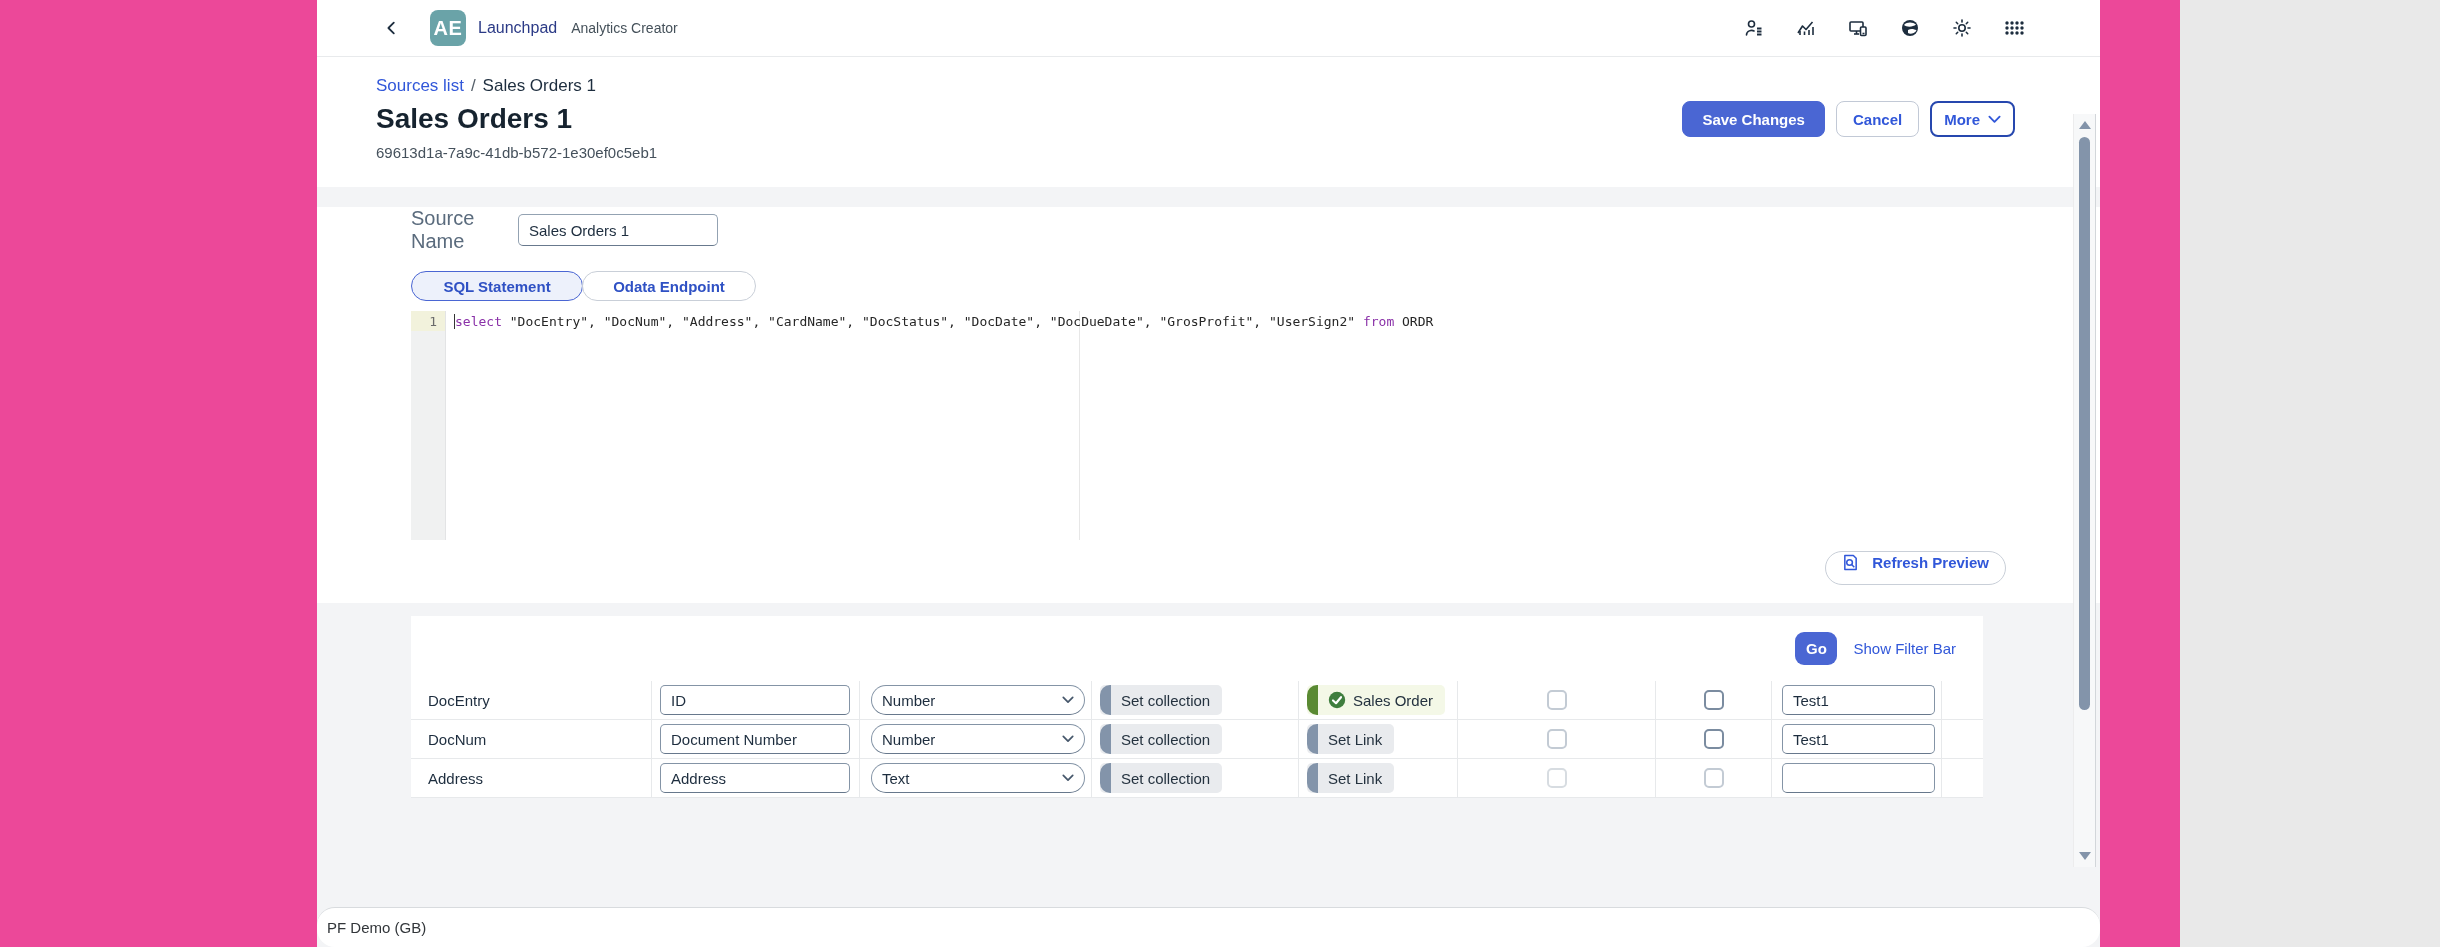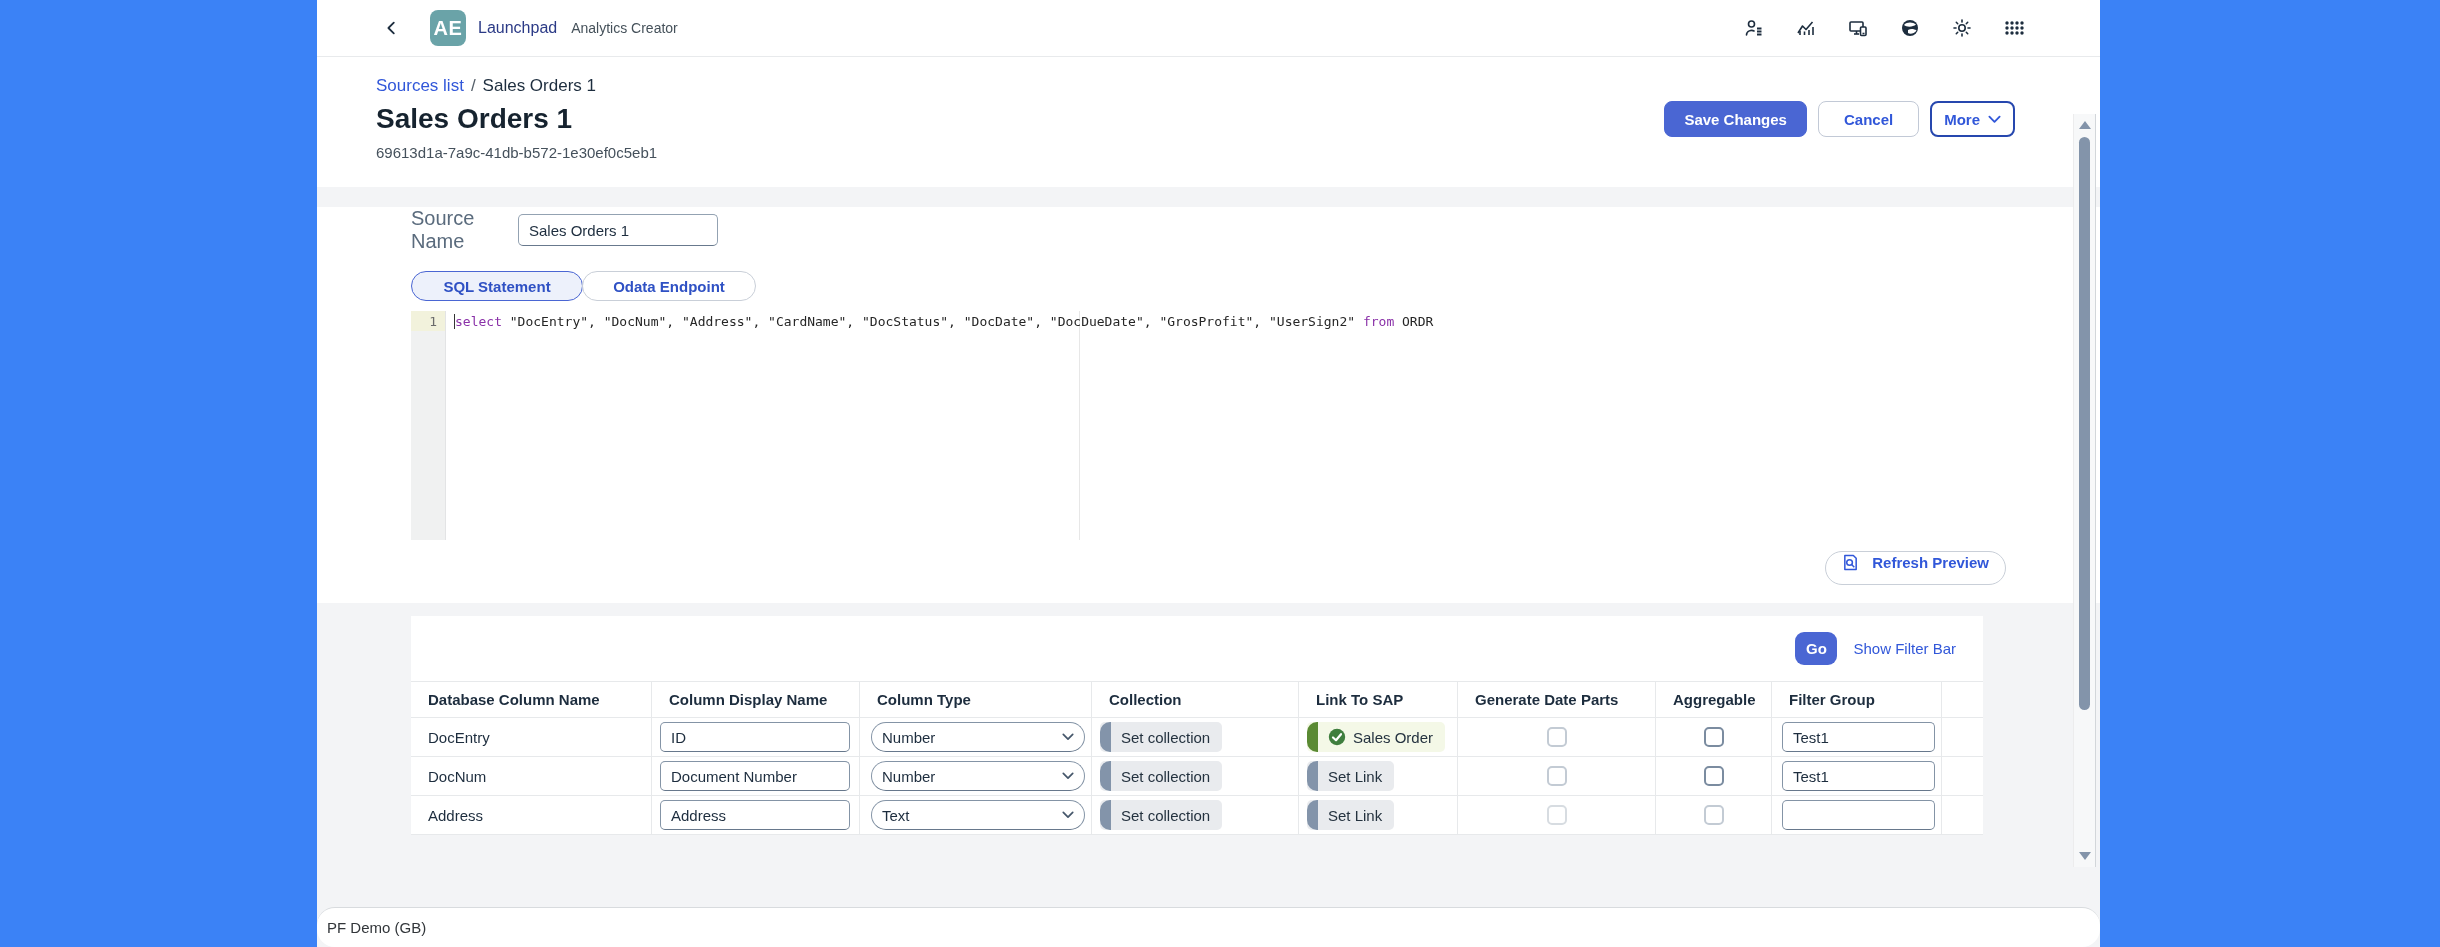--- a/index.html
+++ b/index.html
@@ -1,19 +1,19 @@
 <!DOCTYPE html>
 <html><head>
 <meta charset="utf-8">
 <style>
   * { box-sizing: border-box; margin: 0; padding: 0; }
   html,body { background:#e9e9e9; }
   .screen {
-    position: relative; width: 2440px; height: 947px;
-    background:#3b82f6; overflow: hidden;
+    position: relative; width: 2180px; height: 947px;
+    background:#ec4899; overflow: hidden;
     font-family: "Liberation Sans", sans-serif; color:#1d2d3e;
   }
   .app {
     position:absolute; left:317px; top:0; width:1783px; height:947px;
     display:flex; flex-direction:column; background:#f3f4f6;
   }
   
   .topbar {
     height:57px; flex:0 0 57px; background:#fff; border-bottom:1px solid #e8eaec;
     display:flex; align-items:center; padding-left:66px;
@@ -35,21 +35,21 @@
   .breadcrumb { font-size:17px; height:18px; display:flex; gap:7px; }
   .breadcrumb .bc-link { color:#3157d9; cursor:pointer; }
   .breadcrumb .bc-sep { color:#56606a; }
   .breadcrumb .bc-current { color:#1d2d3e; }
   .page-title { margin-top:9px; font-size:28px; line-height:32px; font-weight:bold; color:#16232f; }
   .page-uuid { margin-top:9px; font-size:15px; color:#45515c; }
   .header-actions { position:absolute; right:85px; top:44px; display:flex; gap:11px; }
   .btn { height:36px; border-radius:8px; font-size:15px; font-weight:bold; cursor:pointer;
          display:inline-flex; align-items:center; font-family:"Liberation Sans",sans-serif; }
   .btn-primary { background:#4a66d3; border:1px solid #4a66d3; color:#fff; padding:0 19px; }
-  .btn-ghost { background:#fff; border:1px solid #c2c9d6; color:#3157d9; padding:0 25px; }
+  .btn-ghost { background:#fff; border:1px solid #c2c9d6; color:#3157d9; padding:0 16px; }
   .btn-more { background:#fff; border:2px solid #2647ae; color:#3157d9; padding:0 12px; gap:8px; }
   
   .white-section { background:#fff; margin-top:11px; padding-bottom:18px; }
   .tabs-row { height:55px; border-bottom:1px solid #e8eaec; display:flex; gap:9px; padding-left:85px; }
   .tab { position:relative; padding:0 12px; display:flex; align-items:center; font-size:16px; font-weight:bold;
          color:#1d2d3e; cursor:pointer; }
   .tab.active { color:#3a5ed8; }
   .tab.active::after { content:""; position:absolute; left:0; right:0; bottom:0; height:3px;
          background:#3a5ed8; border-radius:2px 2px 0 0; }
   .form-row { margin:20px 0 0 94px; display:flex; align-items:center; }
@@ -266,31 +266,20 @@
             <span>Refresh Preview</span>
           </button>
         </div>
       </div>
 
       <div class="table-card">
         <div class="table-toolbar">
           <button class="btn-go">Go</button>
           <span class="link-text">Show Filter Bar</span>
         </div>
-        <div class="thead">
-            <div class="th">Database Column Name</div>
-            <div class="th">Column Display Name</div>
-            <div class="th">Column Type</div>
-            <div class="th">Collection</div>
-            <div class="th">Link To SAP</div>
-            <div class="th">Generate Date Parts</div>
-            <div class="th">Aggregable</div>
-            <div class="th">Filter Group</div>
-            <div class="th"></div>
-          </div>
         <div>
   <div class="trow">
     <div class="td td-name">
                 <span>DocEntry</span>
               </div>
     <div class="td">
                 <input class="tin" value="ID" style="">
               </div>
     <div class="td">
                 <div class="tsel">

